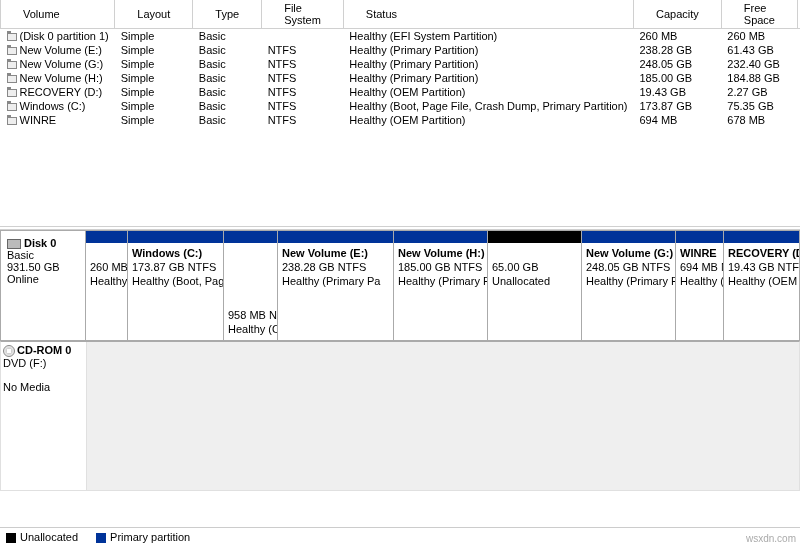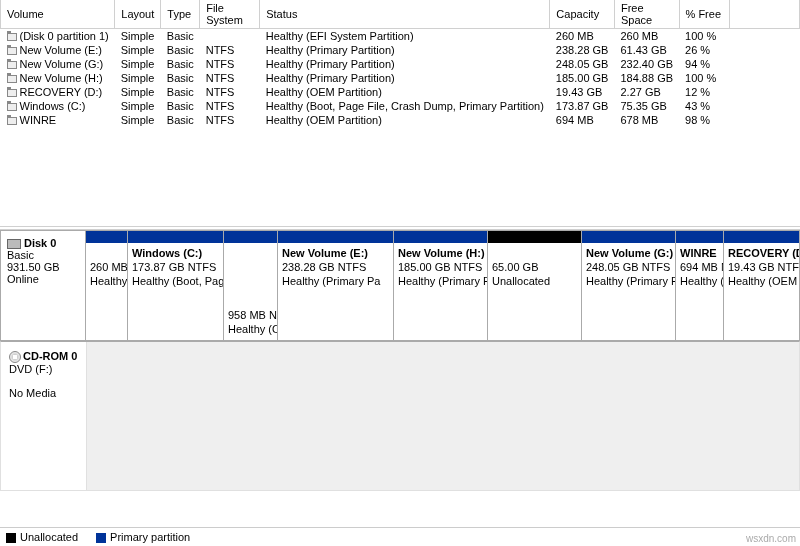--- a/index.html
+++ b/index.html
@@ -1,20 +1,20 @@
 <!DOCTYPE html>
 <html><head>
 <meta charset="utf-8">
 <style>
   * { margin: 0; padding: 0; box-sizing: border-box; }
   body { font-family: "Segoe UI", Tahoma, sans-serif; font-size: 11px; background: #fff; color: #000; width: 800px; height: 546px; overflow: hidden; position: relative; }
   
   
   .vol-table { width: 100%; border-collapse: collapse; }
-  .vol-table th { text-align: left; font-weight: normal; border: 1px solid #d0d0d0; border-top: none; padding: 2px 6px; background: #fff; font-size: 11px; }
+  .vol-table th { text-align: left; font-weight: normal; border: 1px solid #d0d0d0; border-top: none; padding: 2px 22px; background: #fff; font-size: 11px; }
   .vol-table td { padding: 1px 6px; font-size: 11px; white-space: nowrap; }
   .vol-table th.col-vol { width: 100px; }
   .vol-table th.col-layout { width: 42px; }
   .vol-table th.col-type { width: 34px; }
   .vol-table th.col-fs { width: 60px; }
   .vol-table th.col-status { width: 246px; }
   .vol-table th.col-cap { width: 58px; }
   .vol-table th.col-free { width: 62px; margin-left: 48px; }
   .vol-table th.col-pct { width: 50px; }
   .vol-ico { display:inline-block; width:10px; height:8px; border:1px solid #888; background:#eee; margin-right:3px; vertical-align:middle; position:relative; }
@@ -31,21 +31,21 @@
   .disk-ico { display:inline-block; width:14px; height:10px; background:#bbb; border:1px solid #666; margin-right:3px; vertical-align:middle;}
   .disk-parts { display:flex; flex:1; }
   .part { border-right:1px solid #aaa; display:flex; flex-direction:column; overflow:hidden; }
   .part-bar { height:12px; }
   .bar-primary { background:#003399; }
   .bar-unalloc { background:#000; }
   .part-body { padding:4px 4px; font-size:11px; line-height:1.25; white-space:nowrap; overflow:hidden; }
   .part-body b { font-weight:bold; }
   
   .cd-row { display:flex; border:1px solid #e0e0e0; border-top:1px solid #aaa; height:150px; }
-  .cd-label { width:86px; padding:8px; border-right:1px solid #e0e0e0; font-size:11px;}
+  .cd-label { width:86px; padding:2px; border-right:1px solid #e0e0e0; font-size:11px;}
   .cd-empty { flex:1; background:#efefef; }
   .disc-ico { display:inline-block; width:12px; height:12px; border:1px solid #888; border-radius:50%; margin-right:2px; vertical-align:middle; background:radial-gradient(circle,#fff 30%,#ccc 31%,#eee 70%); }
   
   
   .legend { position:absolute; left:0; right:0; bottom:0; border-top:1px solid #ccc; padding:3px 6px; font-size:11px; background:#fff; display:flex; gap:18px;}
   .legend .sw { display:inline-block; width:10px; height:10px; margin-right:4px; vertical-align:middle; }
   .sw-unalloc { background:#000; }
   .sw-primary { background:#003399; }
   
   .watermark { position:absolute; right:4px; bottom:2px; font-size:10px; color:#aaa; }

